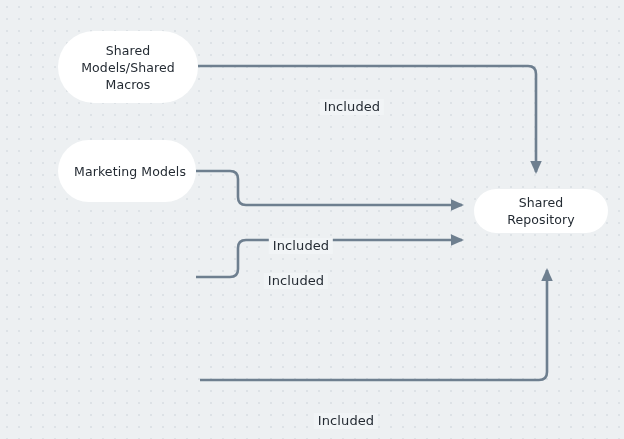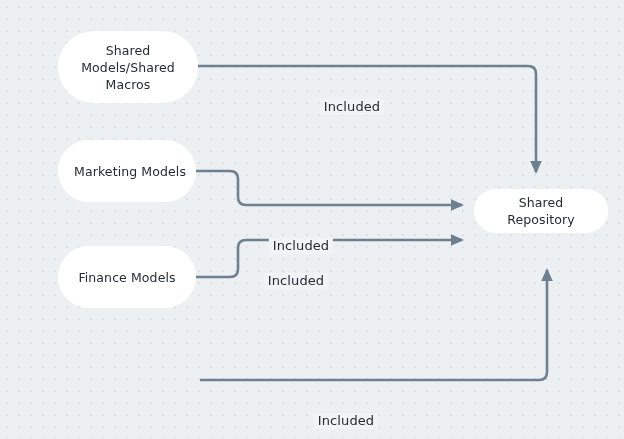--- a/index.html
+++ b/index.html
@@ -82,23 +82,20 @@
   <div class="node" id="n0" style="left: 58px; top: 31px; width: 140px; height: 72px;">
     <span class="node-label">Shared
 Models/Shared
 Macros</span>
   </div>
 
   <div class="node" id="n1" style="left: 58px; top: 140px; width: 138px; height: 62px; justify-content: flex-end;">
     <span class="node-label">Marketing Models</span>
   </div>
 
-  <div class="node" id="n2" style="left: 58px; top: 246px; width: 138px; height: 62px;">
-    <span class="node-label">Finance Models</span>
-  </div>
 
 
   <div class="node" id="n4" style="left: 474px; top: 189px; width: 134px; height: 44px;">
     <span class="node-label">Shared Repository</span>
   </div>
 
   <div class="edge-label" id="l0" style="left: 352px; top: 66px;">Included</div>
   <div class="edge-label" id="l1" style="left: 301px; top: 205px;">Included</div>
   <div class="edge-label" id="l2" style="left: 296px; top: 240px;">Included</div>
   <div class="edge-label" id="l3" style="left: 346px; top: 380px;">Included</div>

